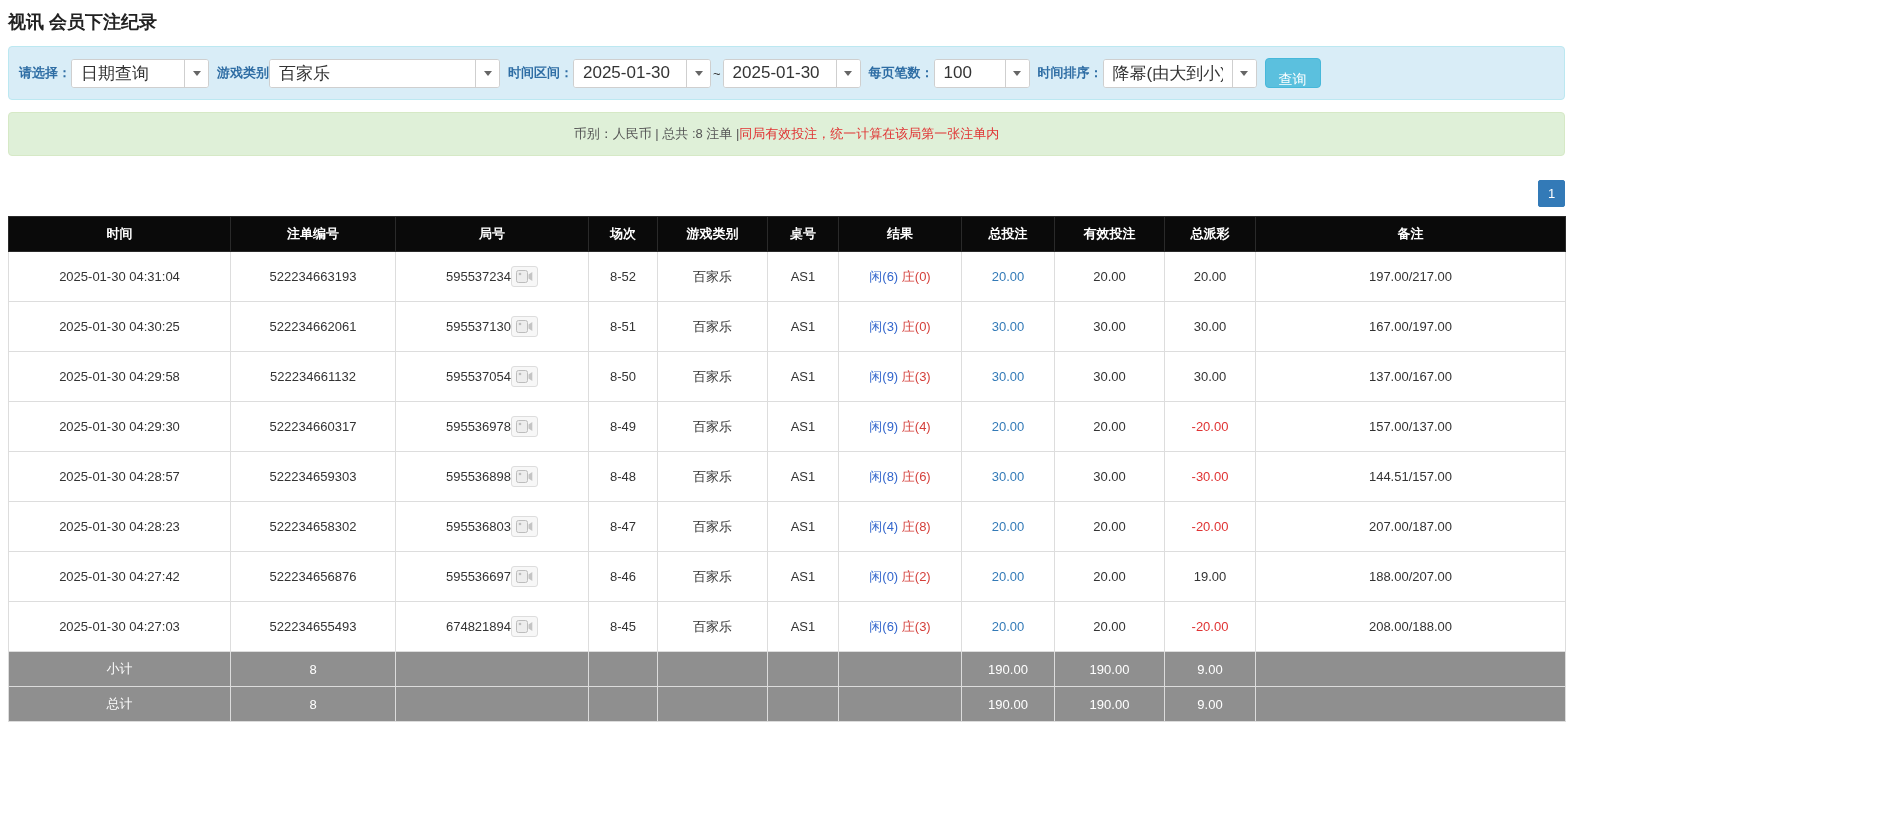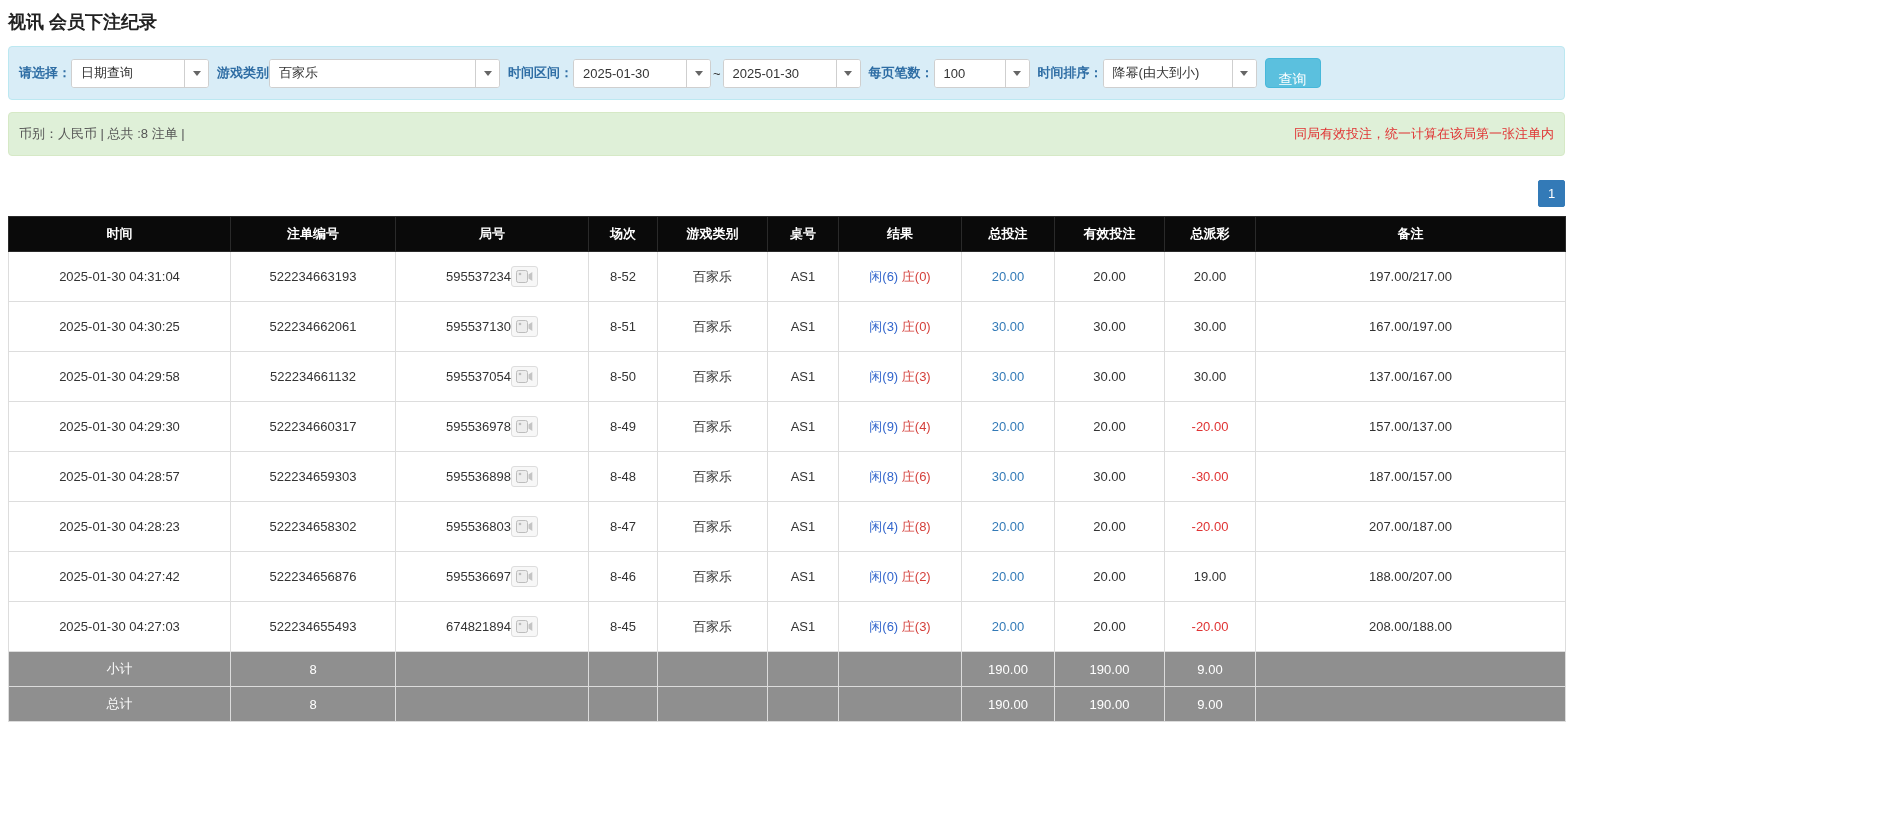--- a/index.html
+++ b/index.html
@@ -20,21 +20,21 @@
     border: 1px solid #bce8f1;
     border-radius: 4px;
     padding: 11px 10px;
     display: flex;
     align-items: center;
   }
   .filter-label { color: #2e6da4; font-weight: bold; font-size: 13px; white-space: nowrap; margin-left: 8px; }
   .filter-label:first-child { margin-left: 0; }
   .combo { display: flex; background: #fff; border: 1px solid #cfcfcf; border-radius: 3px; height: 29px; overflow: hidden; }
   .combo input {
-    border: none; outline: none; padding: 0 9px; font-size: 13px;
+    border: none; outline: none; padding: 0 9px; font-size: 17px;
     font-family: inherit; color: #333; background: #fff;
   }
   .combo .caret-btn {
     width: 24px; border: none; border-left: 1px solid #cfcfcf; background: #fff;
     display: flex; align-items: center; justify-content: center; cursor: pointer;
   }
   .caret { width: 0; height: 0; border-left: 4px solid transparent; border-right: 4px solid transparent; border-top: 5px solid #666; }
   .w-select input { width: 112px; }
   .w-game input { width: 205px; }
   .w-date input { width: 112px; }
@@ -44,21 +44,21 @@
   .query-btn {
     background: #5bc0de; border: 1px solid #46b8da; color: #fff;
     border-radius: 4px; height: 30px; padding: 12px 13px; font-size: 14px;
     cursor: pointer; margin-left: 8px; font-family: inherit;
   }
 
   
   .info-panel {
     background: #dff0d8; border: 1px solid #d6e9c6; border-radius: 4px;
     margin-top: 12px; padding: 12px 10px;
-    display: flex; justify-content: space-between; align-items: center;
+    display: flex; justify-content: center; align-items: center;
   }
   .info-left { color: #555; }
   .info-right { color: #e03333; }
 
   
   .pagination-top { display: flex; justify-content: flex-end; margin-top: 24px; margin-bottom: 9px; }
   .page-btn {
     background: #337ab7; border: 1px solid #337ab7; color: #fff;
     min-width: 27px; height: 27px; font-size: 13px; border-radius: 2px;
     cursor: pointer; font-family: inherit;
@@ -316,21 +316,21 @@
     <td>8-48</td>
     <td>百家乐</td>
     <td>AS1</td>
     <td>
       <span class="res-player">闲(8)</span>
       <span class="res-banker">庄(6)</span>
     </td>
     <td><a class="bet-link">30.00</a></td>
     <td>30.00</td>
     <td class="neg">-30.00</td>
-    <td>187.00/157.00</td>
+    <td>144.51/157.00</td>
   </tr>
 
   <tr>
     <td>2025-01-30 04:28:23</td>
     <td>522234658302</td>
     <td>
       <span class="round-cell-inner">
         <span>595536803</span>
         <span class="video-btn">
           <svg width="17" height="13" viewBox="0 0 17 13" aria-hidden="true">

